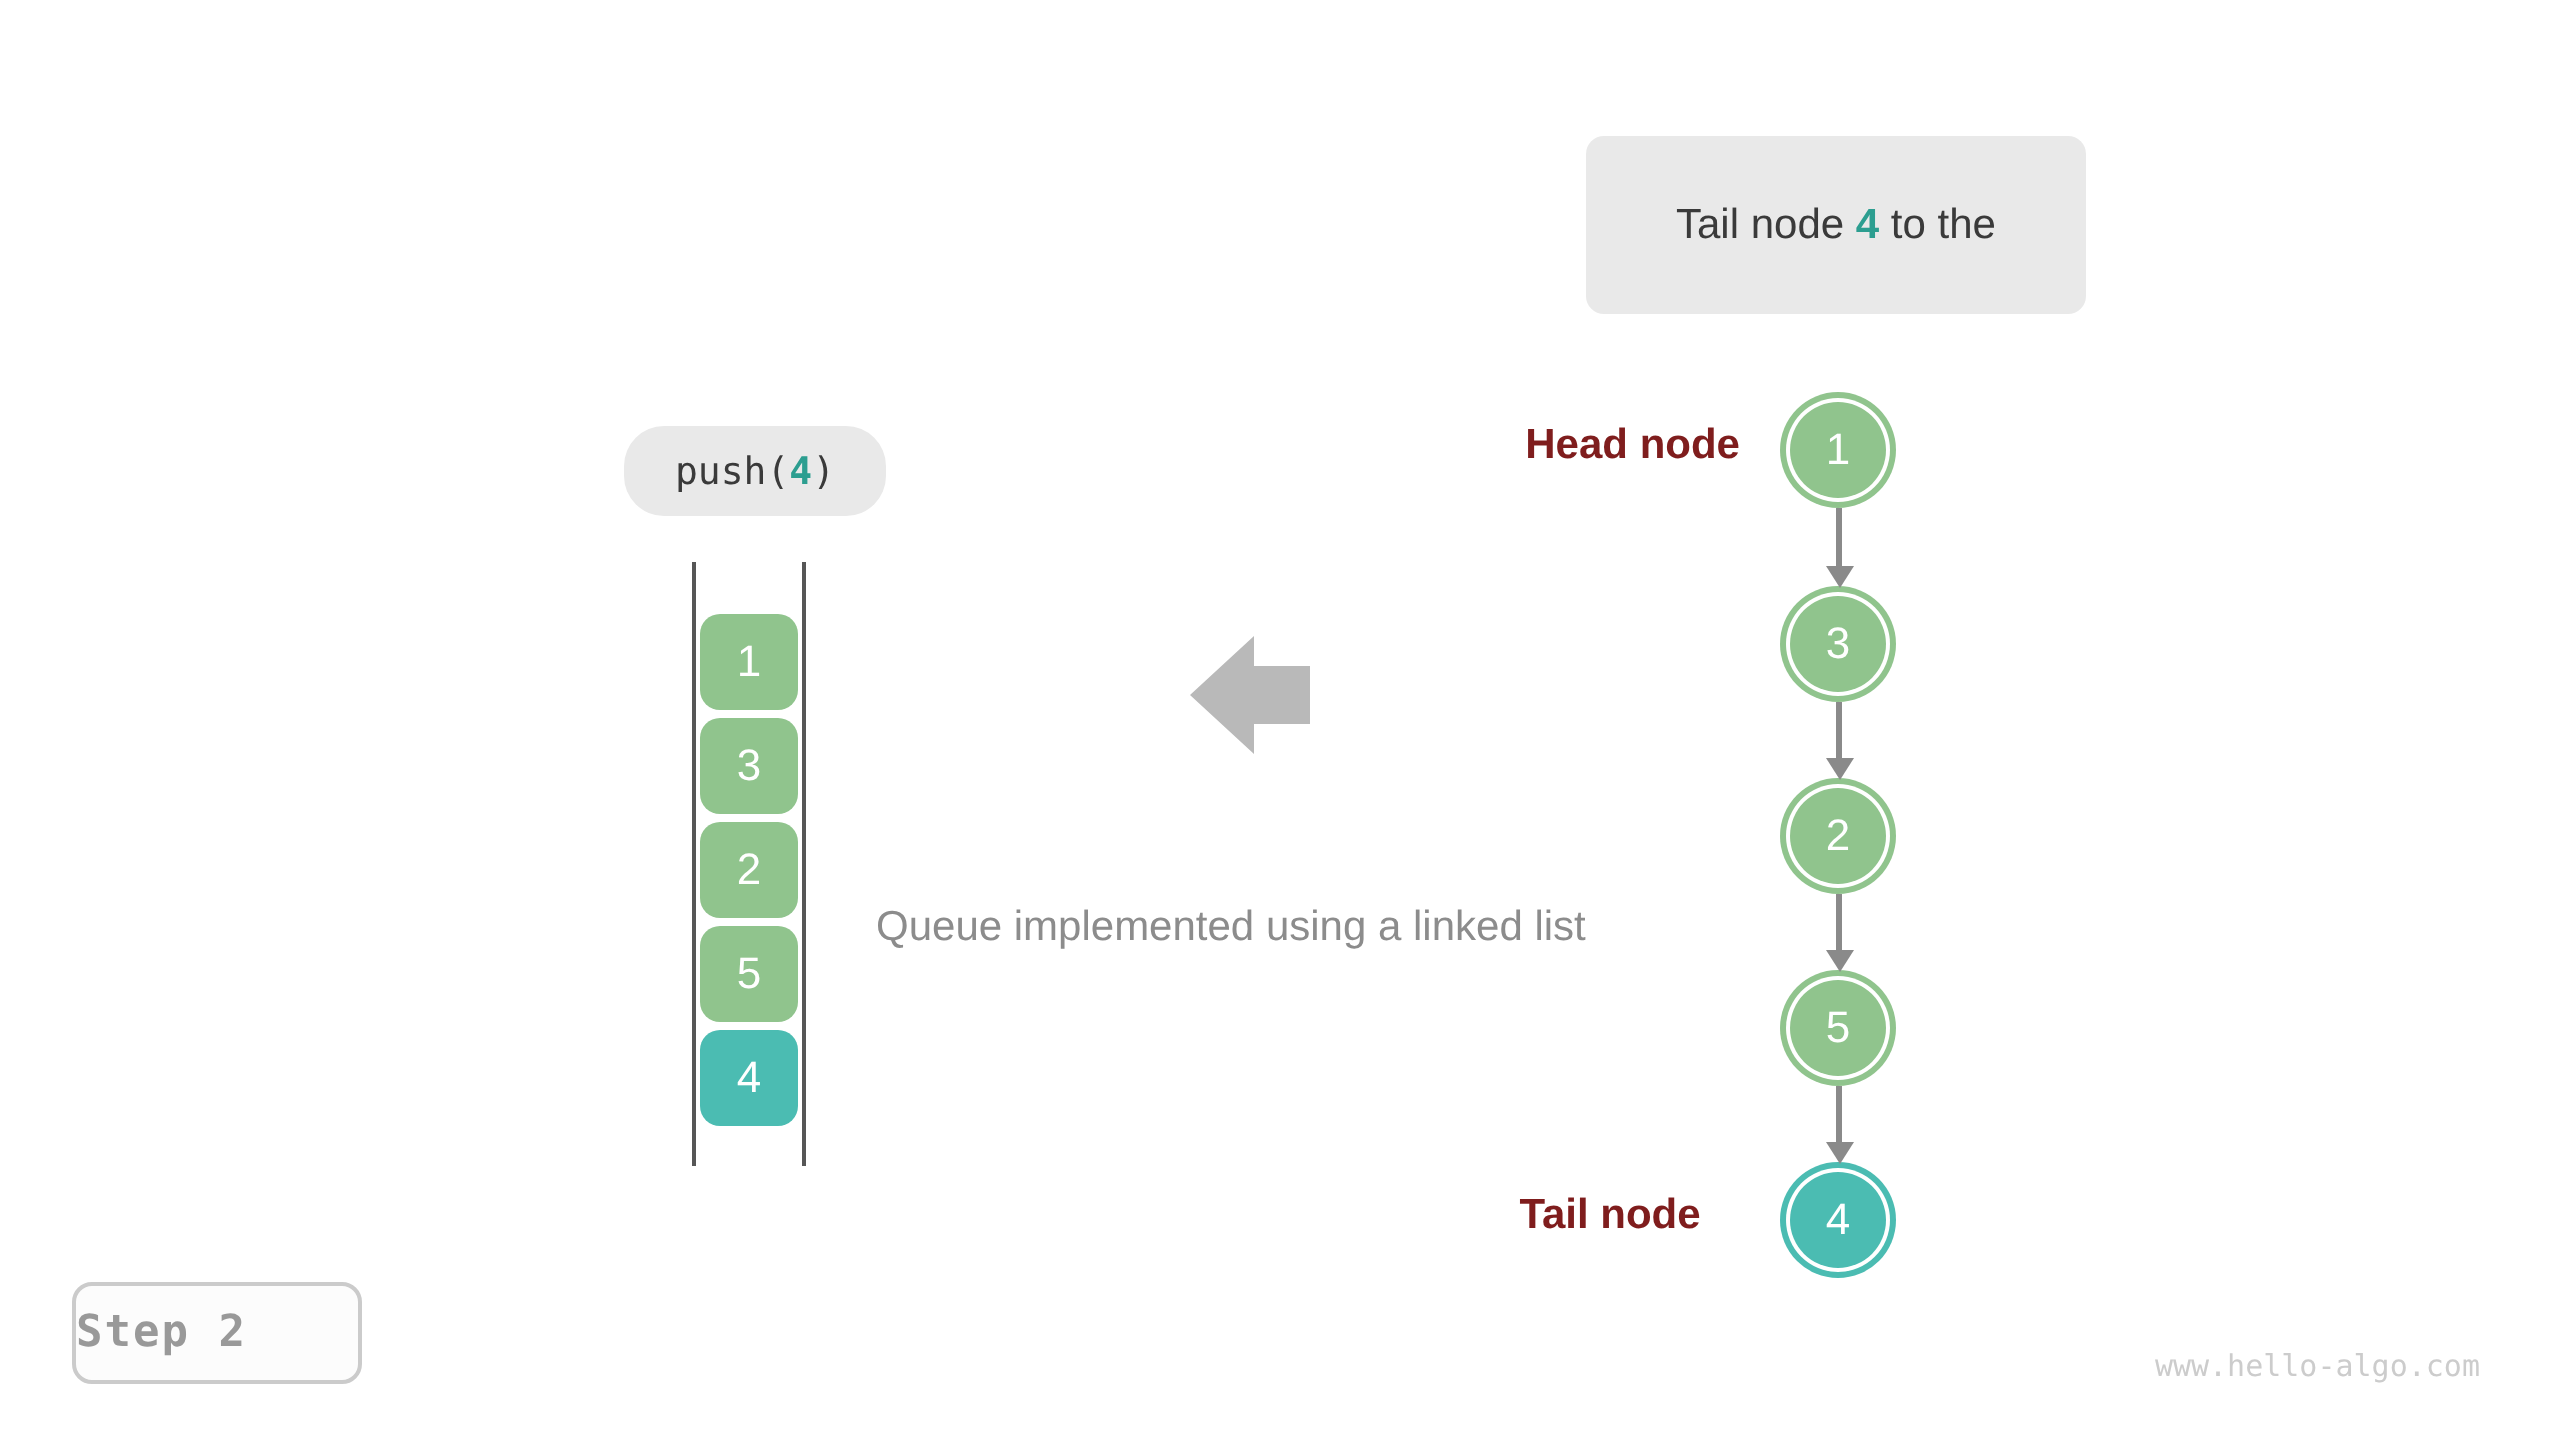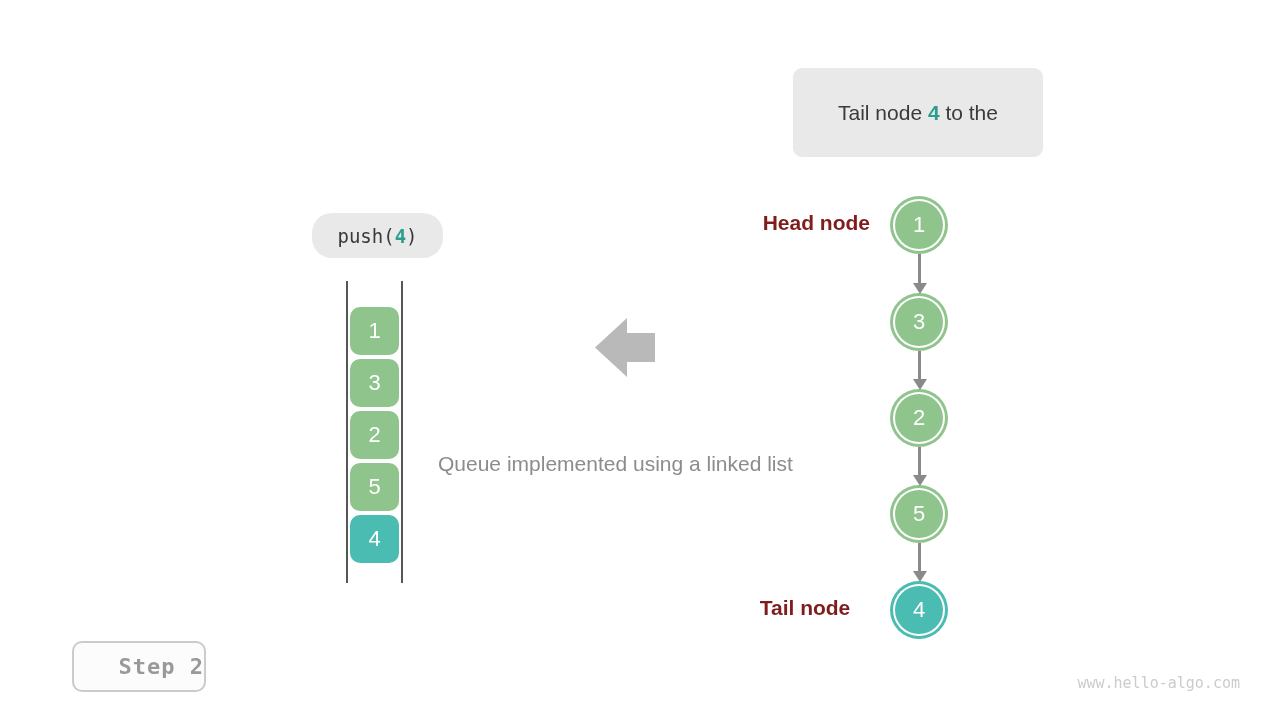--- a/index.html
+++ b/index.html
@@ -54,26 +54,26 @@
     width:0;height:0;margin:0 auto;
     border-left:7.5px solid transparent;border-right:7.5px solid transparent;
     border-top:11px solid #8a8a8a;
   }
   .side-label{
     position:absolute;left:740px;width:130px;text-align:right;
     font-size:21px;font-weight:bold;color:#7f1d1d;white-space:nowrap;
   }
   
   .step-badge{
-    position:absolute;left:36px;top:641px;width:134px;height:51px;
+    position:absolute;left:36px;top:641px;width:145px;height:51px;
     background:#fcfcfc;border:2px solid #cbcbcb;border-radius:10px;
     box-sizing:border-box;
-    display:flex;align-items:center;justify-content:flex-end;
+    display:flex;align-items:center;justify-content:flex-start;
     font-family:"DejaVu Sans Mono", monospace;font-size:22px;font-weight:bold;
-    color:#999999;letter-spacing:1px;margin-left:36px;
+    color:#999999;letter-spacing:1px;
   }
   
   .watermark{
     position:absolute;right:40px;bottom:28px;
     font-family:"DejaVu Sans Mono", monospace;font-size:15px;color:#cccccc;margin-top:36px;
   }
 </style>
 </head>
 <body>
 

